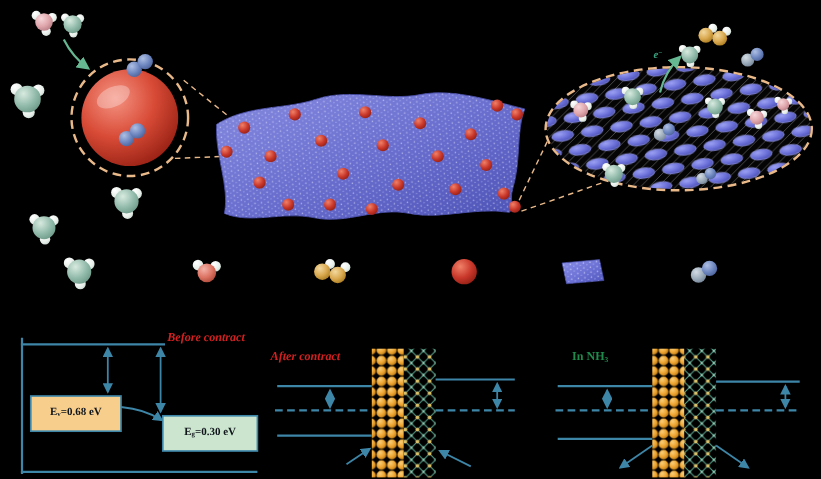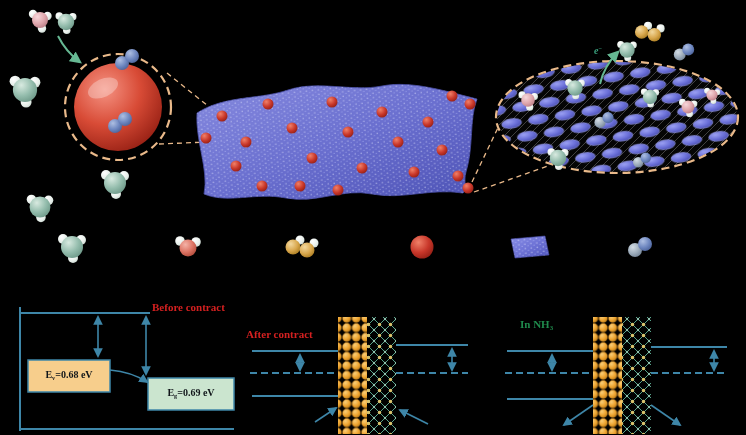--- a/index.html
+++ b/index.html
@@ -10,21 +10,21 @@
   svg.layer{position:absolute;left:0;top:0;}
   .band-line{stroke:var(--band-line,#3E86A8);stroke-width:2;fill:none;}
   .band-thin{stroke:var(--band-line,#3E86A8);stroke-width:1.6;fill:none;}
   .band-dash{stroke:var(--band-line,#3E86A8);stroke-width:2;stroke-dasharray:7 4;fill:none;}
   .arrow-band{fill:var(--band-line,#3E86A8);}
   .arrow-green{fill:#66B893;}
   .green-curve{stroke:#66B893;stroke-width:2;fill:none;}
   .dash-outline{stroke:var(--dashed-outline,#E9B98A);fill:none;}
   .dash-conn{stroke:var(--dashed-outline,#E9B98A);stroke-width:1.3;stroke-dasharray:5 4;}
   .lbl{position:absolute;font-weight:bold;font-size:11px;line-height:1;white-space:nowrap;}
-  .lbl.red{color:var(--label-red,#D42020);}
+  .lbl.red{color:var(--label-red,#D42020);font-style:italic;}
   .lbl.green{color:var(--label-green,#1F8A4C);}
   .lbl.emin{color:var(--electron-green,#3AA17E);font-size:10px;font-style:italic;}
   .box-lbl{position:absolute;color:#10151a;font-size:10px;font-weight:bold;text-align:center;line-height:1;}
   sub{font-size:0.62em;vertical-align:-0.25em;}
   sup{font-size:0.62em;vertical-align:0.45em;}
 </style>
 </head>
 <body>
 
 <div class="stage">
@@ -288,19 +288,19 @@
     <line x1="552" y1="355" x2="552" y2="370" class="band-thin" marker-start="url(#mBand)" marker-end="url(#mBand)"></line>
     <line x1="714" y1="351" x2="714" y2="370" class="band-thin" marker-start="url(#mBand)" marker-end="url(#mBand)"></line>
     <path d="M651,405 L680,425" class="band-thin" marker-end="url(#mBand)"></path>
     <path d="M593,405 L564,425" class="band-thin" marker-end="url(#mBand)"></path>
   </g>
 </svg>
 
 <div class="lbl emin" style="left:594px;top:46px"><span>e</span><sup>−</sup></div>
 
 <div class="lbl red" style="left:152px;top:302px"><span>Before contract</span></div>
-<div class="lbl red" style="left:246px;top:329px"><span>After contract</span></div>
+<div class="lbl red" style="left:246px;top:319px"><span>After contract</span></div>
 <div class="lbl green" style="left:520px;top:319px"><span>In NH</span><sub>3</sub></div>
 
 <div class="box-lbl" style="left:28px;top:370px;width:82px"><span>E</span><sub>v</sub><span>=0.68 eV</span></div>
-<div class="box-lbl" style="left:148px;top:388px;width:86px"><span>E</span><sub>g</sub><span>=0.69 eV</span></div>
+<div class="box-lbl" style="left:148px;top:388px;width:86px"><span>E</span><sub>g</sub><span>=0.30 eV</span></div>
 
 </div>
 
 </body></html>

